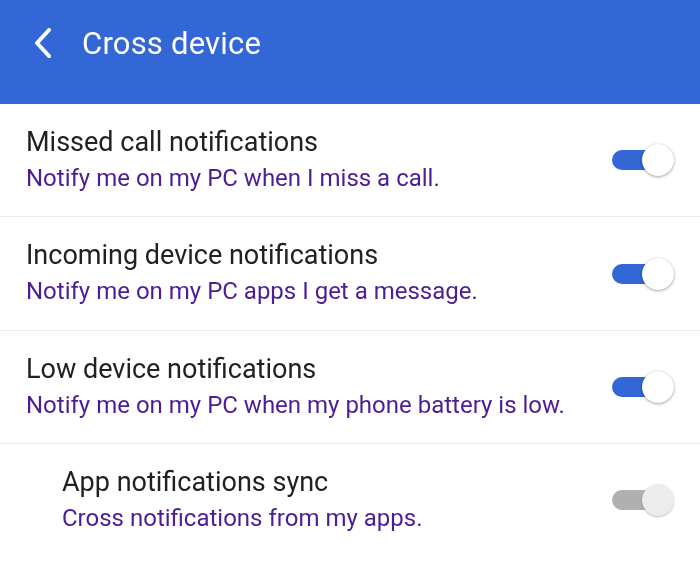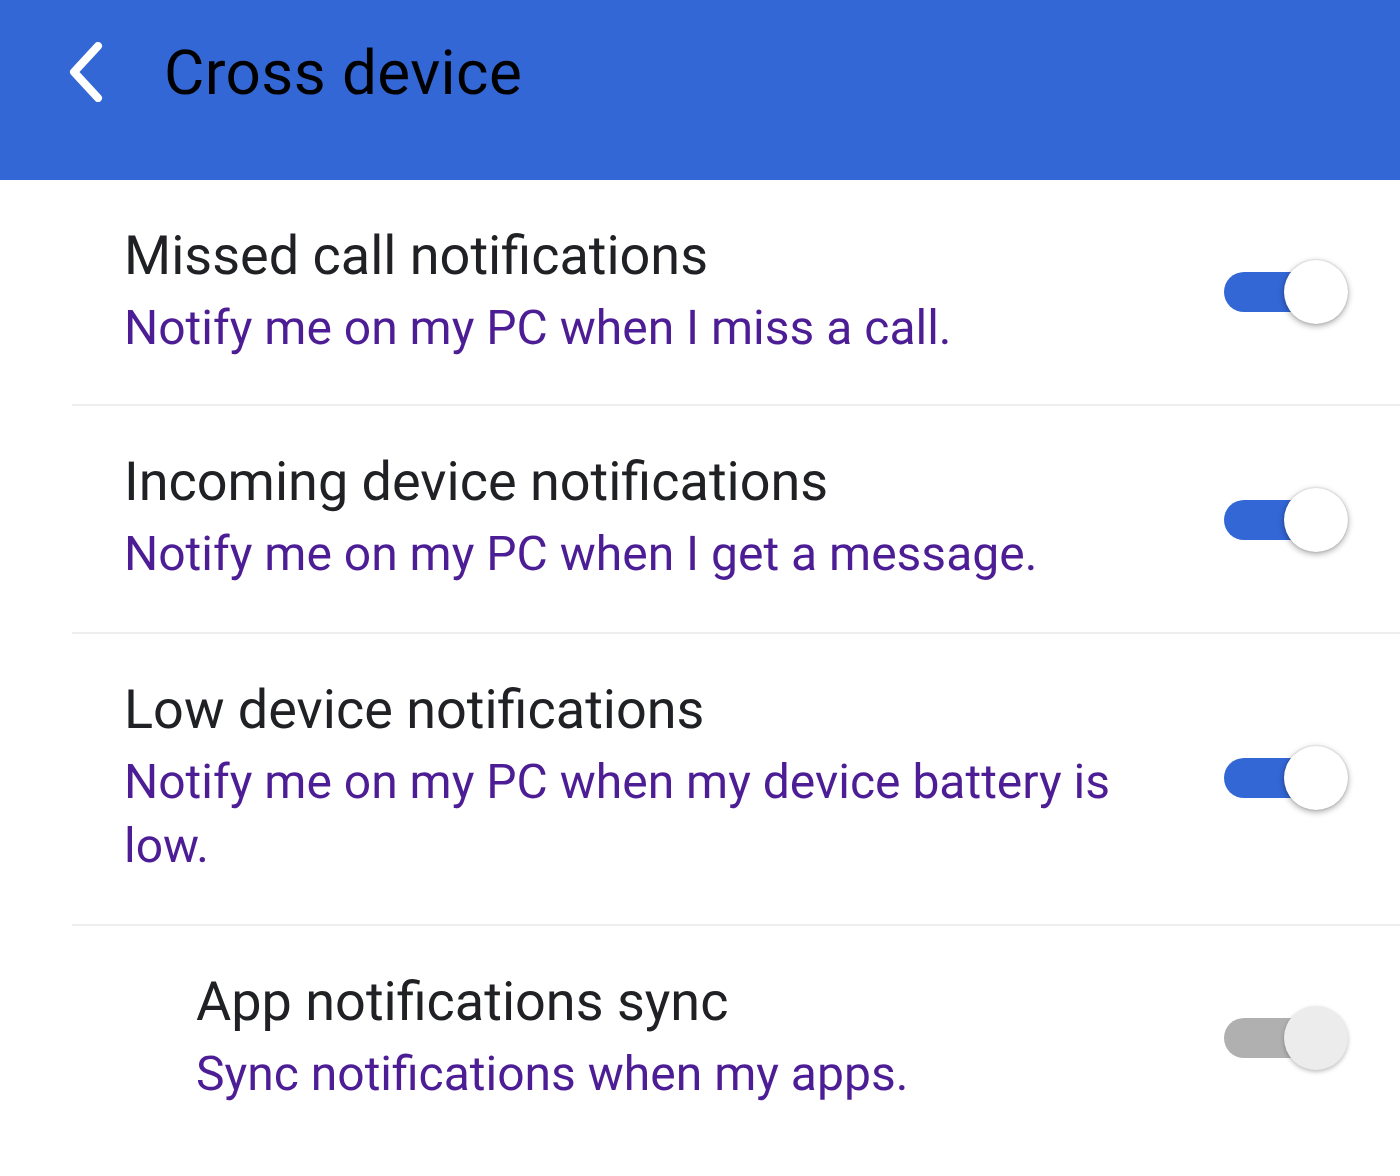--- a/index.html
+++ b/index.html
@@ -1,20 +1,20 @@
 <!DOCTYPE html>
 <html><head>
   <meta charset="utf-8">
   <style>
     * { box-sizing: border-box; margin: 0; padding: 0; }
     html, body { width: 700px; height: 588px; overflow: hidden; font-family: Roboto, "Helvetica Neue", Arial, sans-serif; background: #fff; }
     .header {
       background: #3367d6;
-      color: #000000;
-      height: 90px;
+      color: #ffffff;
+      height: 104px;
       display: flex;
       align-items: center;
       padding: 0 18px 18px 18px;
     }
     .back-icon {
       width: 34px;
       height: 34px;
       display: flex;
       align-items: center;
       justify-content: center;
@@ -23,21 +23,20 @@
       cursor: pointer;
     }
     .back-icon svg { stroke: #fff; }
     .title {
       font-size: 31px;
       font-weight: 400;
       letter-spacing: 0.2px;
     }
     .list {
       background: #fff;
-      padding-left: 36px;
     }
     .row {
       display: flex;
       align-items: center;
       padding: 22px 26px 22px 26px;
       border-bottom: 1px solid #eceef0;
       cursor: pointer;
     }
     .row:last-child { border-bottom: none; margin-left: 36px; }
     .row-text {
@@ -108,43 +107,43 @@
     </div>
     <div class="switch on">
       <div class="switch-track"></div>
       <div class="switch-thumb"></div>
     </div>
   </div>
 
   <div class="row">
     <div class="row-text">
       <div class="row-title">Incoming device notifications</div>
-      <div class="row-sub">Notify me on my PC when I get a message.</div>
+      <div class="row-sub">Notify me on my PC apps I get a message.</div>
     </div>
     <div class="switch on">
       <div class="switch-track"></div>
       <div class="switch-thumb"></div>
     </div>
   </div>
 
   <div class="row">
     <div class="row-text">
       <div class="row-title">Low device notifications</div>
-      <div class="row-sub">Notify me on my PC when my device battery is low.</div>
+      <div class="row-sub">Notify me on my PC when my phone battery is low.</div>
     </div>
     <div class="switch on">
       <div class="switch-track"></div>
       <div class="switch-thumb"></div>
     </div>
   </div>
 
   <div class="row">
     <div class="row-text">
       <div class="row-title">App notifications sync</div>
-      <div class="row-sub">Sync notifications when my apps.</div>
+      <div class="row-sub">Cross notifications from my apps.</div>
     </div>
     <div class="switch off">
       <div class="switch-track"></div>
       <div class="switch-thumb"></div>
     </div>
   </div>
 
 </div>
 
 </body></html>

